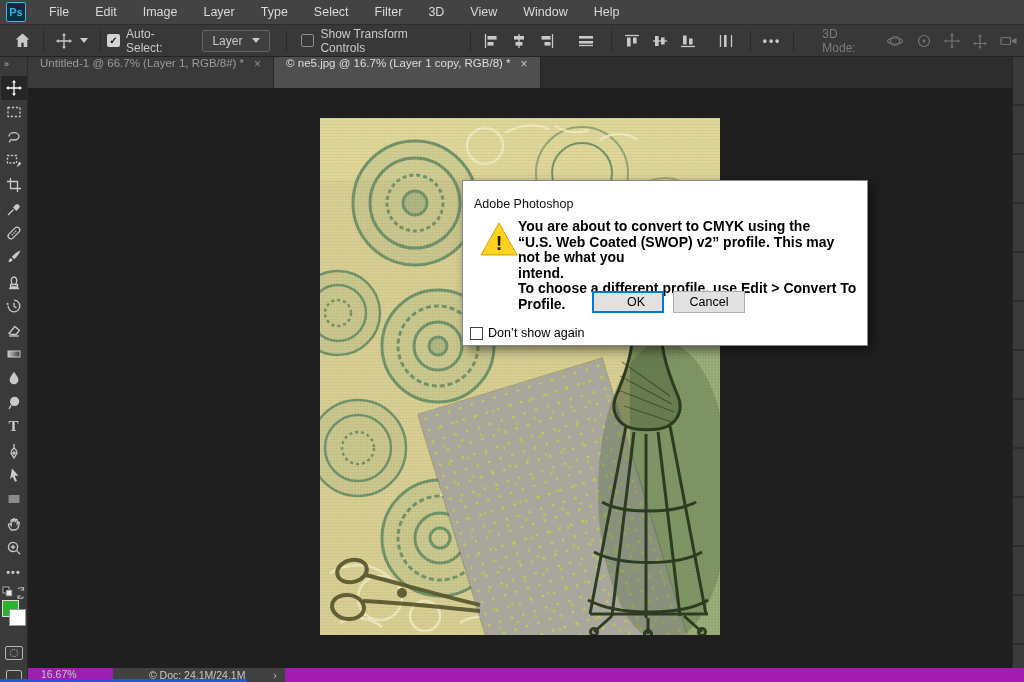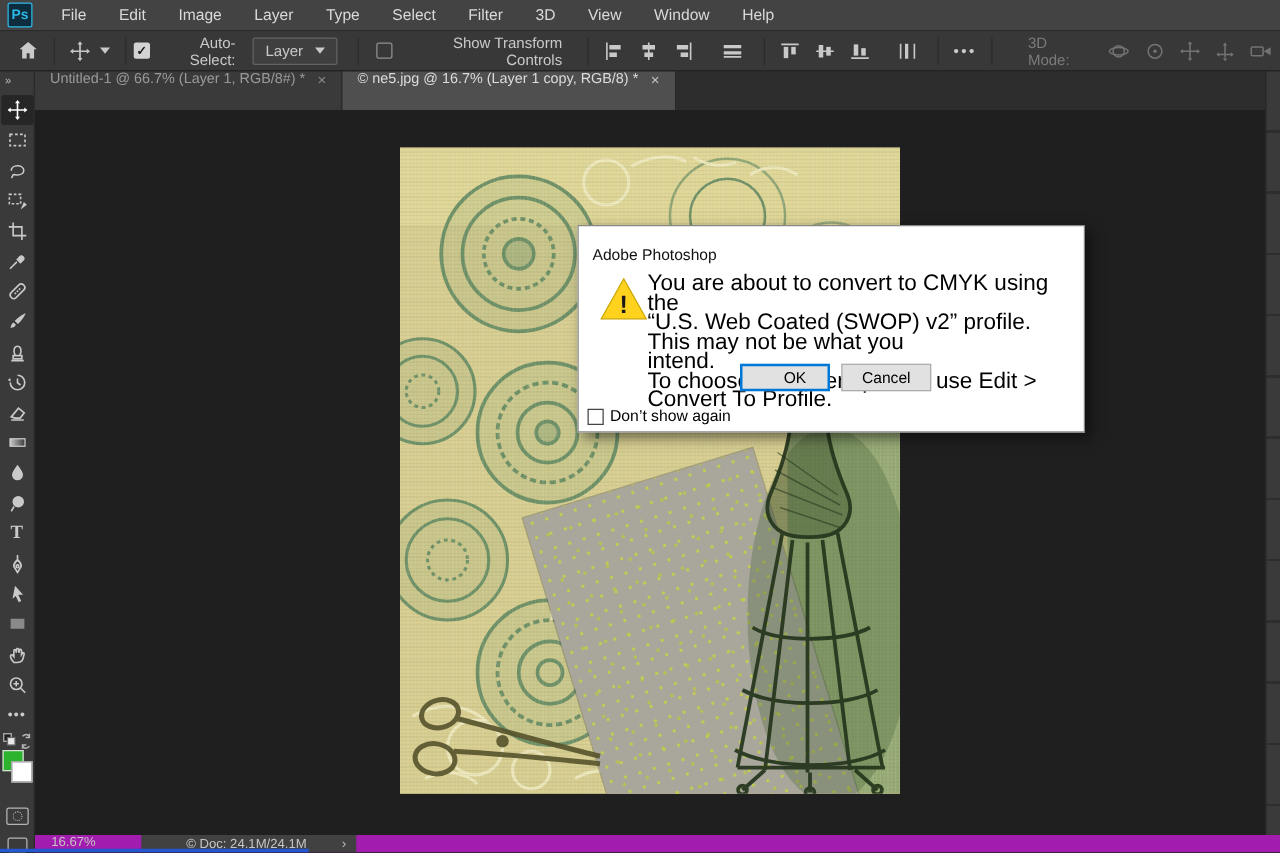--- a/index.html
+++ b/index.html
@@ -14,21 +14,21 @@
   
   #optionsbar { position:absolute; left:0; top:24px; width:1024px; height:33px; background:#383838; border-top:1px solid #2c2c2c; border-bottom:1px solid #232323; display:flex; align-items:center; color:#c9c9c9; font-size:12px; z-index:29; }
   .ob-sep { width:1px; height:22px; background:#2a2a2a; margin:0 6px; flex:none; }
   .ob-icon { display:flex; align-items:center; justify-content:center; flex:none; padding:0 6px; height:28px; }
   .cb { width:13px; height:13px; border-radius:2px; margin-right:6px; display:flex; align-items:center; justify-content:center; flex:none; }
   .cb.checked { background:#d4d4d4; color:#141414; font-size:10px; font-weight:bold; }
   .cb.unchecked { border:1px solid #8f8f8f; }
   #layer-dd { display:flex; align-items:center; gap:10px; border:1px solid #636363; border-radius:2px; padding:3px 9px; margin:0 10px; background:#3f3f3f; }
   .caret-down { width:0; height:0; border-left:4px solid transparent; border-right:4px solid transparent; border-top:5px solid #c9c9c9; }
   .dim { color:#7b7b7b; }
-  .ob-label { margin-right:4px;text-align:right; }
+  .ob-label { margin-right:4px; }
 
   
   #tabbar { position:absolute; left:28px; top:57px; width:984px; height:31px; background:#2d2d2d; display:flex; z-index:20; }
   .tab { height:31px; display:flex; align-items:flex-start; gap:10px; padding:0 12px; font-size:11.5px; border-right:1px solid #262626; cursor:default; }
   .tab.inactive { background:#3a3a3a; color:#9a9a9a; }
   .tab.active { background:#4f4f4f; color:#dcdcdc; }
   .tab-close { font-size:12px; opacity:.85; }
 
   
   #toolbar { position:absolute; left:0; top:57px; width:28px; height:625px; background:#3a3a3a; border-right:1px solid #2a2a2a; z-index:21; display:flex; flex-direction:column; align-items:center; }
@@ -58,21 +58,21 @@
       background-image: radial-gradient(#c3cc52 1px, transparent 1.7px), radial-gradient(#b9c44c 1px, transparent 1.7px);
       background-size: 12px 12px, 19px 19px; background-position: 0 0, 6px 9px;
       box-shadow: 0 0 0 1px rgba(90,90,80,.4); }
   #dressform { position:absolute; right:-4px; top:224px; }
   #scissors { position:absolute; left:8px; bottom:4px; }
 
   
   #dialog { position:absolute; left:462px; top:180px; width:406px; height:166px; background:#ffffff; border:1px solid #888888; box-shadow:4px 4px 10px rgba(0,0,0,.5); z-index:40; color:#000; }
   #dialog-title { position:absolute; left:11px; top:16px; font-size:12.5px; color:#111; }
   #warn-icon { position:absolute; left:17px; top:40px; }
-  #dialog-msg { position:absolute; left:55px; top:38px; width:340px; font-size:18px; line-height:15.5px; color:#000; }
+  #dialog-msg { position:absolute; left:55px; top:38px; width:340px; font-size:14px; line-height:15.5px; color:#000;font-weight:bold; }
   .btn { position:absolute; height:22px; font-size:12.5px; display:flex; align-items:center; justify-content:center; background:#e1e1e1; cursor:default; }
   #ok-btn { left:129px; top:110px; width:72px; border:2px solid #0078d7;padding-left:16px; }
   #cancel-btn { left:210px; top:110px; width:72px; border:1px solid #adadad; }
   #dlg-cb-row { position:absolute; left:7px; top:145px; display:flex; align-items:center; gap:5px; font-size:12.6px; }
   #dlg-checkbox { width:13px; height:13px; border:1px solid #444; background:#fff; }
 
   
   #statusbar { position:absolute; left:28px; top:668px; width:996px; height:14px; background:#a21caf; color:#c6c6c6; font-size:10.5px; display:flex; align-items:flex-start; z-index:22; }
   #status-zoom { padding-left:13px; width:85px; }
   #doc-segment { height:14px; background:#414141; display:flex; align-items:center; width:172px; padding:0 8px; }

